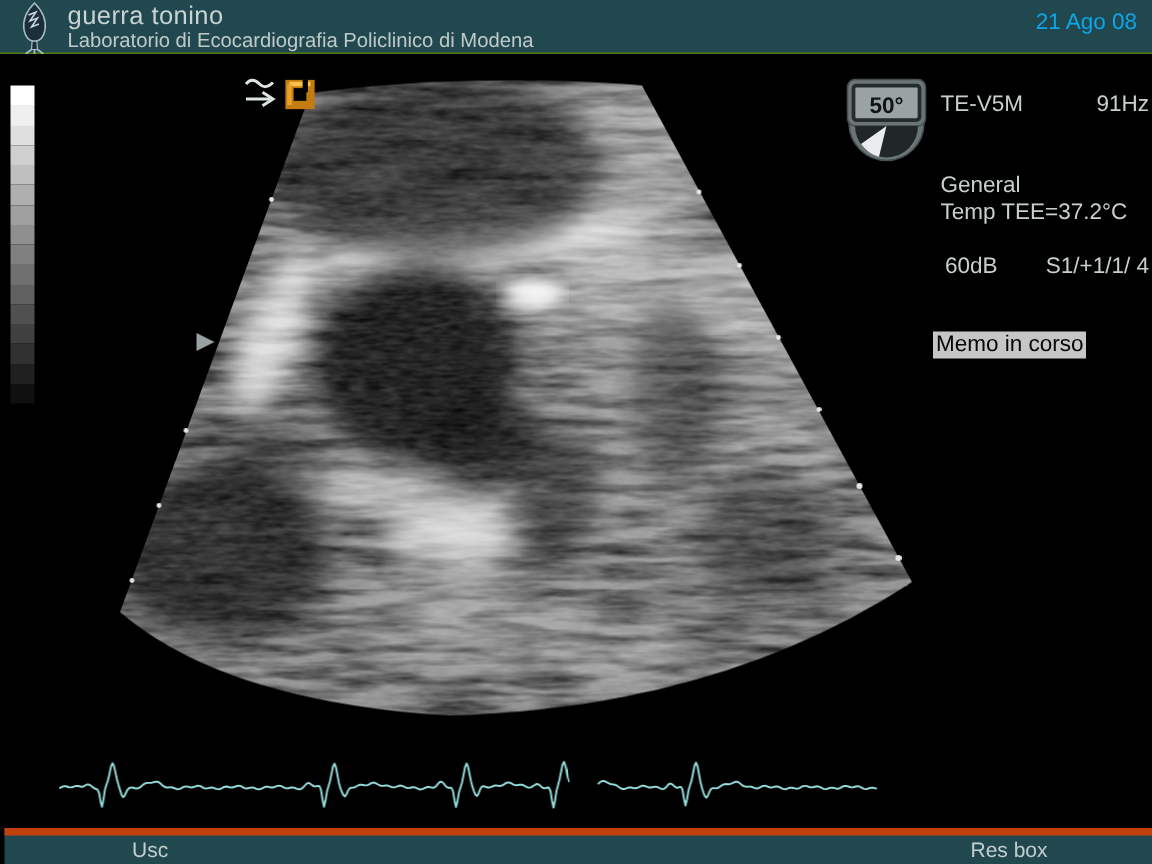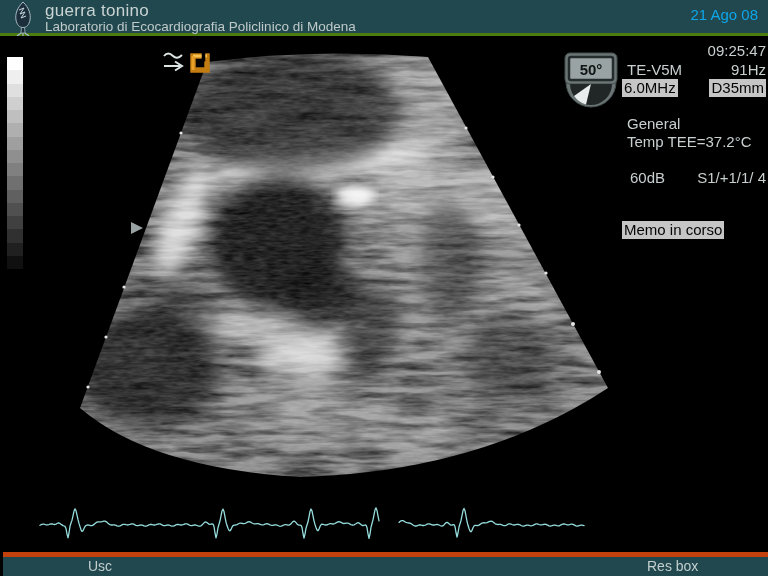--- a/index.html
+++ b/index.html
@@ -4,21 +4,21 @@
 <style>
   html,body{margin:0;padding:0;background:#000;}
   .screen{position:relative;width:768px;height:576px;background:#000;overflow:hidden;
           font-family:"Liberation Sans",sans-serif;}
 
   
   #us{position:absolute;left:0;top:0;z-index:1;}
 
   
   .topbar{position:absolute;left:0;top:0;width:768px;height:36px;background:#21484e;
-          border-bottom:3px solid #4d7c0f;box-sizing:border-box;z-index:3;}
+          border-bottom:1px solid #4d7c0f;box-sizing:border-box;z-index:3;}
   .logo{position:absolute;left:4px;top:0;}
   .patient{position:absolute;left:45px;top:1px;font-size:17px;color:#c9d3d3;letter-spacing:.3px;}
   .inst{position:absolute;left:45px;top:19px;font-size:13.5px;color:#bfc9c9;}
   .date{position:absolute;right:10px;top:6px;font-size:15px;color:#0ea5e9;}
 
   
   .graybar{position:absolute;left:7px;top:57px;width:16px;height:212px;z-index:2;}
 
   
   .panel{position:absolute;left:560px;top:36px;width:208px;height:250px;z-index:2;
@@ -166,28 +166,23 @@
   <svg class="dial" width="54" height="56" viewBox="0 0 54 56">
     <circle cx="27" cy="30" r="25" fill="#6b7575" stroke="#454f4f" stroke-width="1"></circle>
     <rect x="1" y="1" width="52" height="31" rx="5" fill="#6b7575" stroke="#454f4f" stroke-width="1"></rect>
     <path d="M6,32 A21,21 0 0 0 48,32 Z" fill="#212727"></path>
     <path d="M27,32 L10,44 A21,21 0 0 0 22,52.5 Z" fill="#e9eded"></path>
     <rect x="5" y="5" width="44" height="23" rx="2" fill="#9aa3a3" stroke="#242c2c" stroke-width="2.5"></rect>
     <text x="27" y="23" text-anchor="middle" font-size="15" font-weight="bold" fill="#101414" font-family="Liberation Sans, sans-serif">50°</text>
   </svg>
 
   <div class="panel">
-    <div class="prow rt" style="top:6px"><span>09:25:47</span></div>
     <div class="prow" style="top:25px">
       <span style="margin-left:5px">TE-V5M</span>
       <span>91Hz</span>
-    </div>
-    <div class="prow" style="top:43px">
-      <span class="hl">6.0MHz</span>
-      <span class="hl">D35mm</span>
     </div>
     <div class="prow" style="top:79px"><span style="margin-left:5px">General</span></div>
     <div class="prow" style="top:97px"><span style="margin-left:5px">Temp TEE=37.2°C</span></div>
     <div class="prow" style="top:133px">
       <span style="margin-left:8px">60dB</span>
       <span>S1/+1/1/ 4</span>
     </div>
     <div class="prow" style="top:185px">
       <span class="hl">Memo in corso</span>
     </div>

